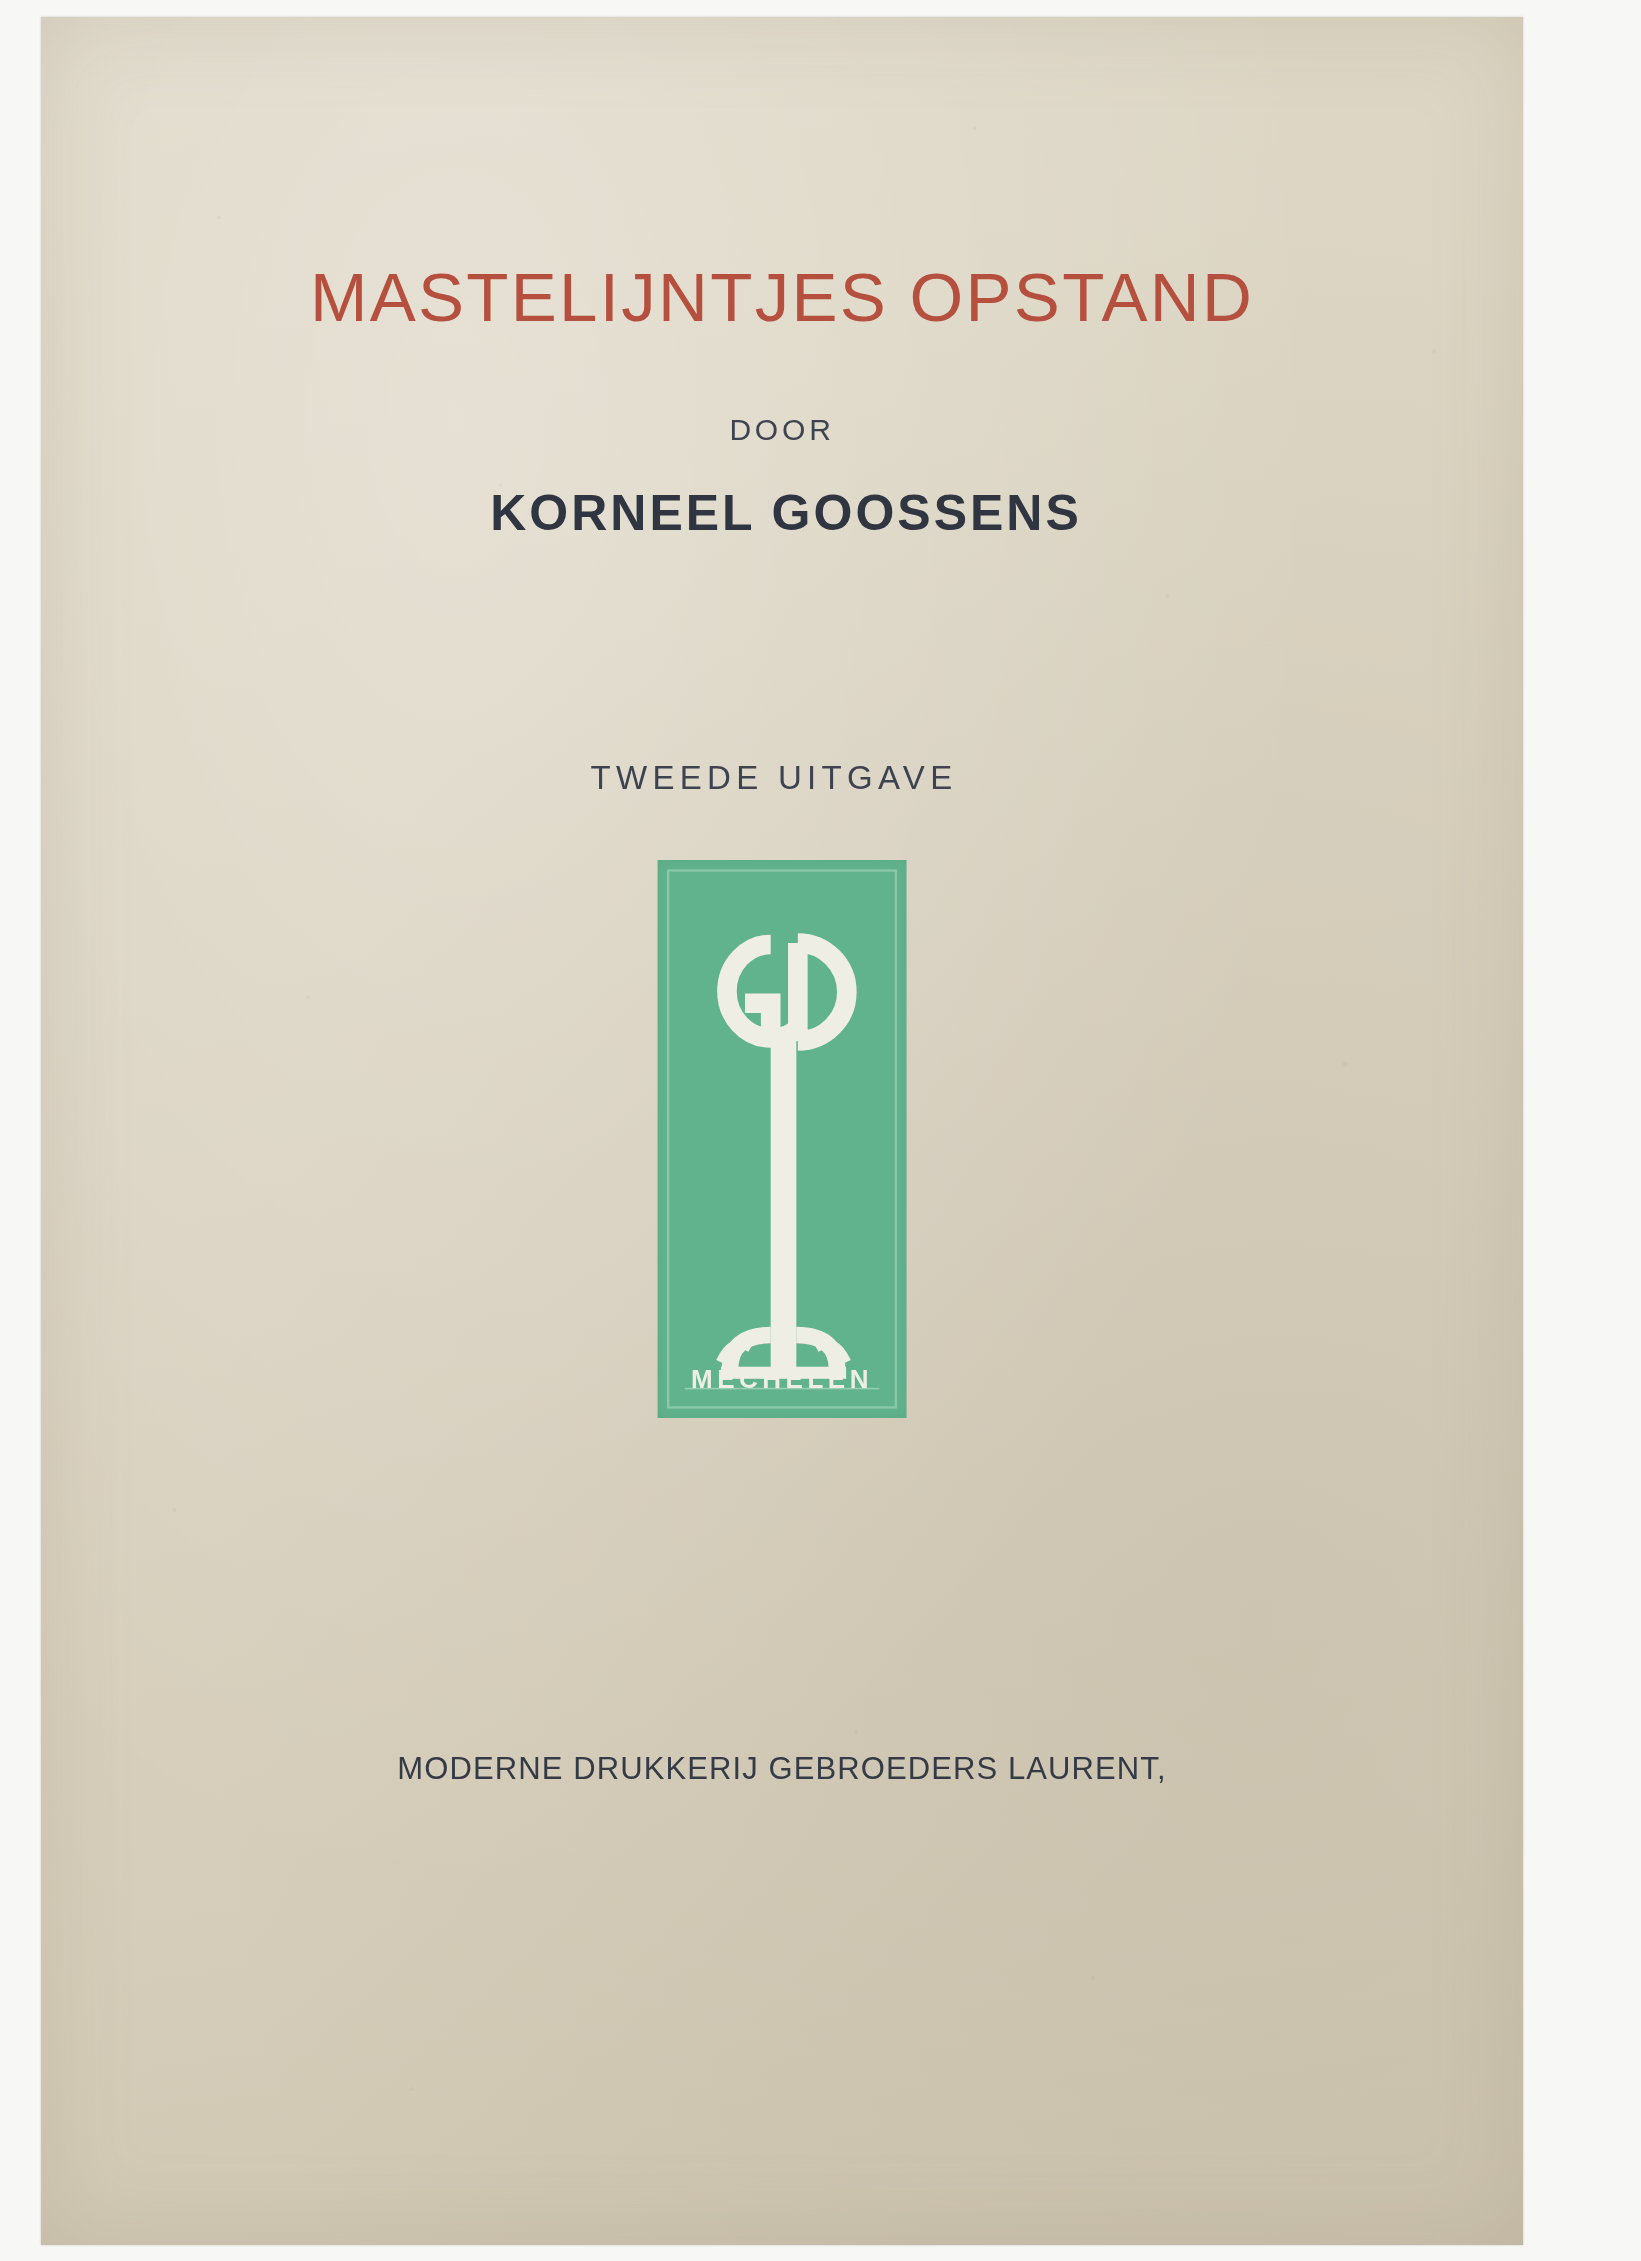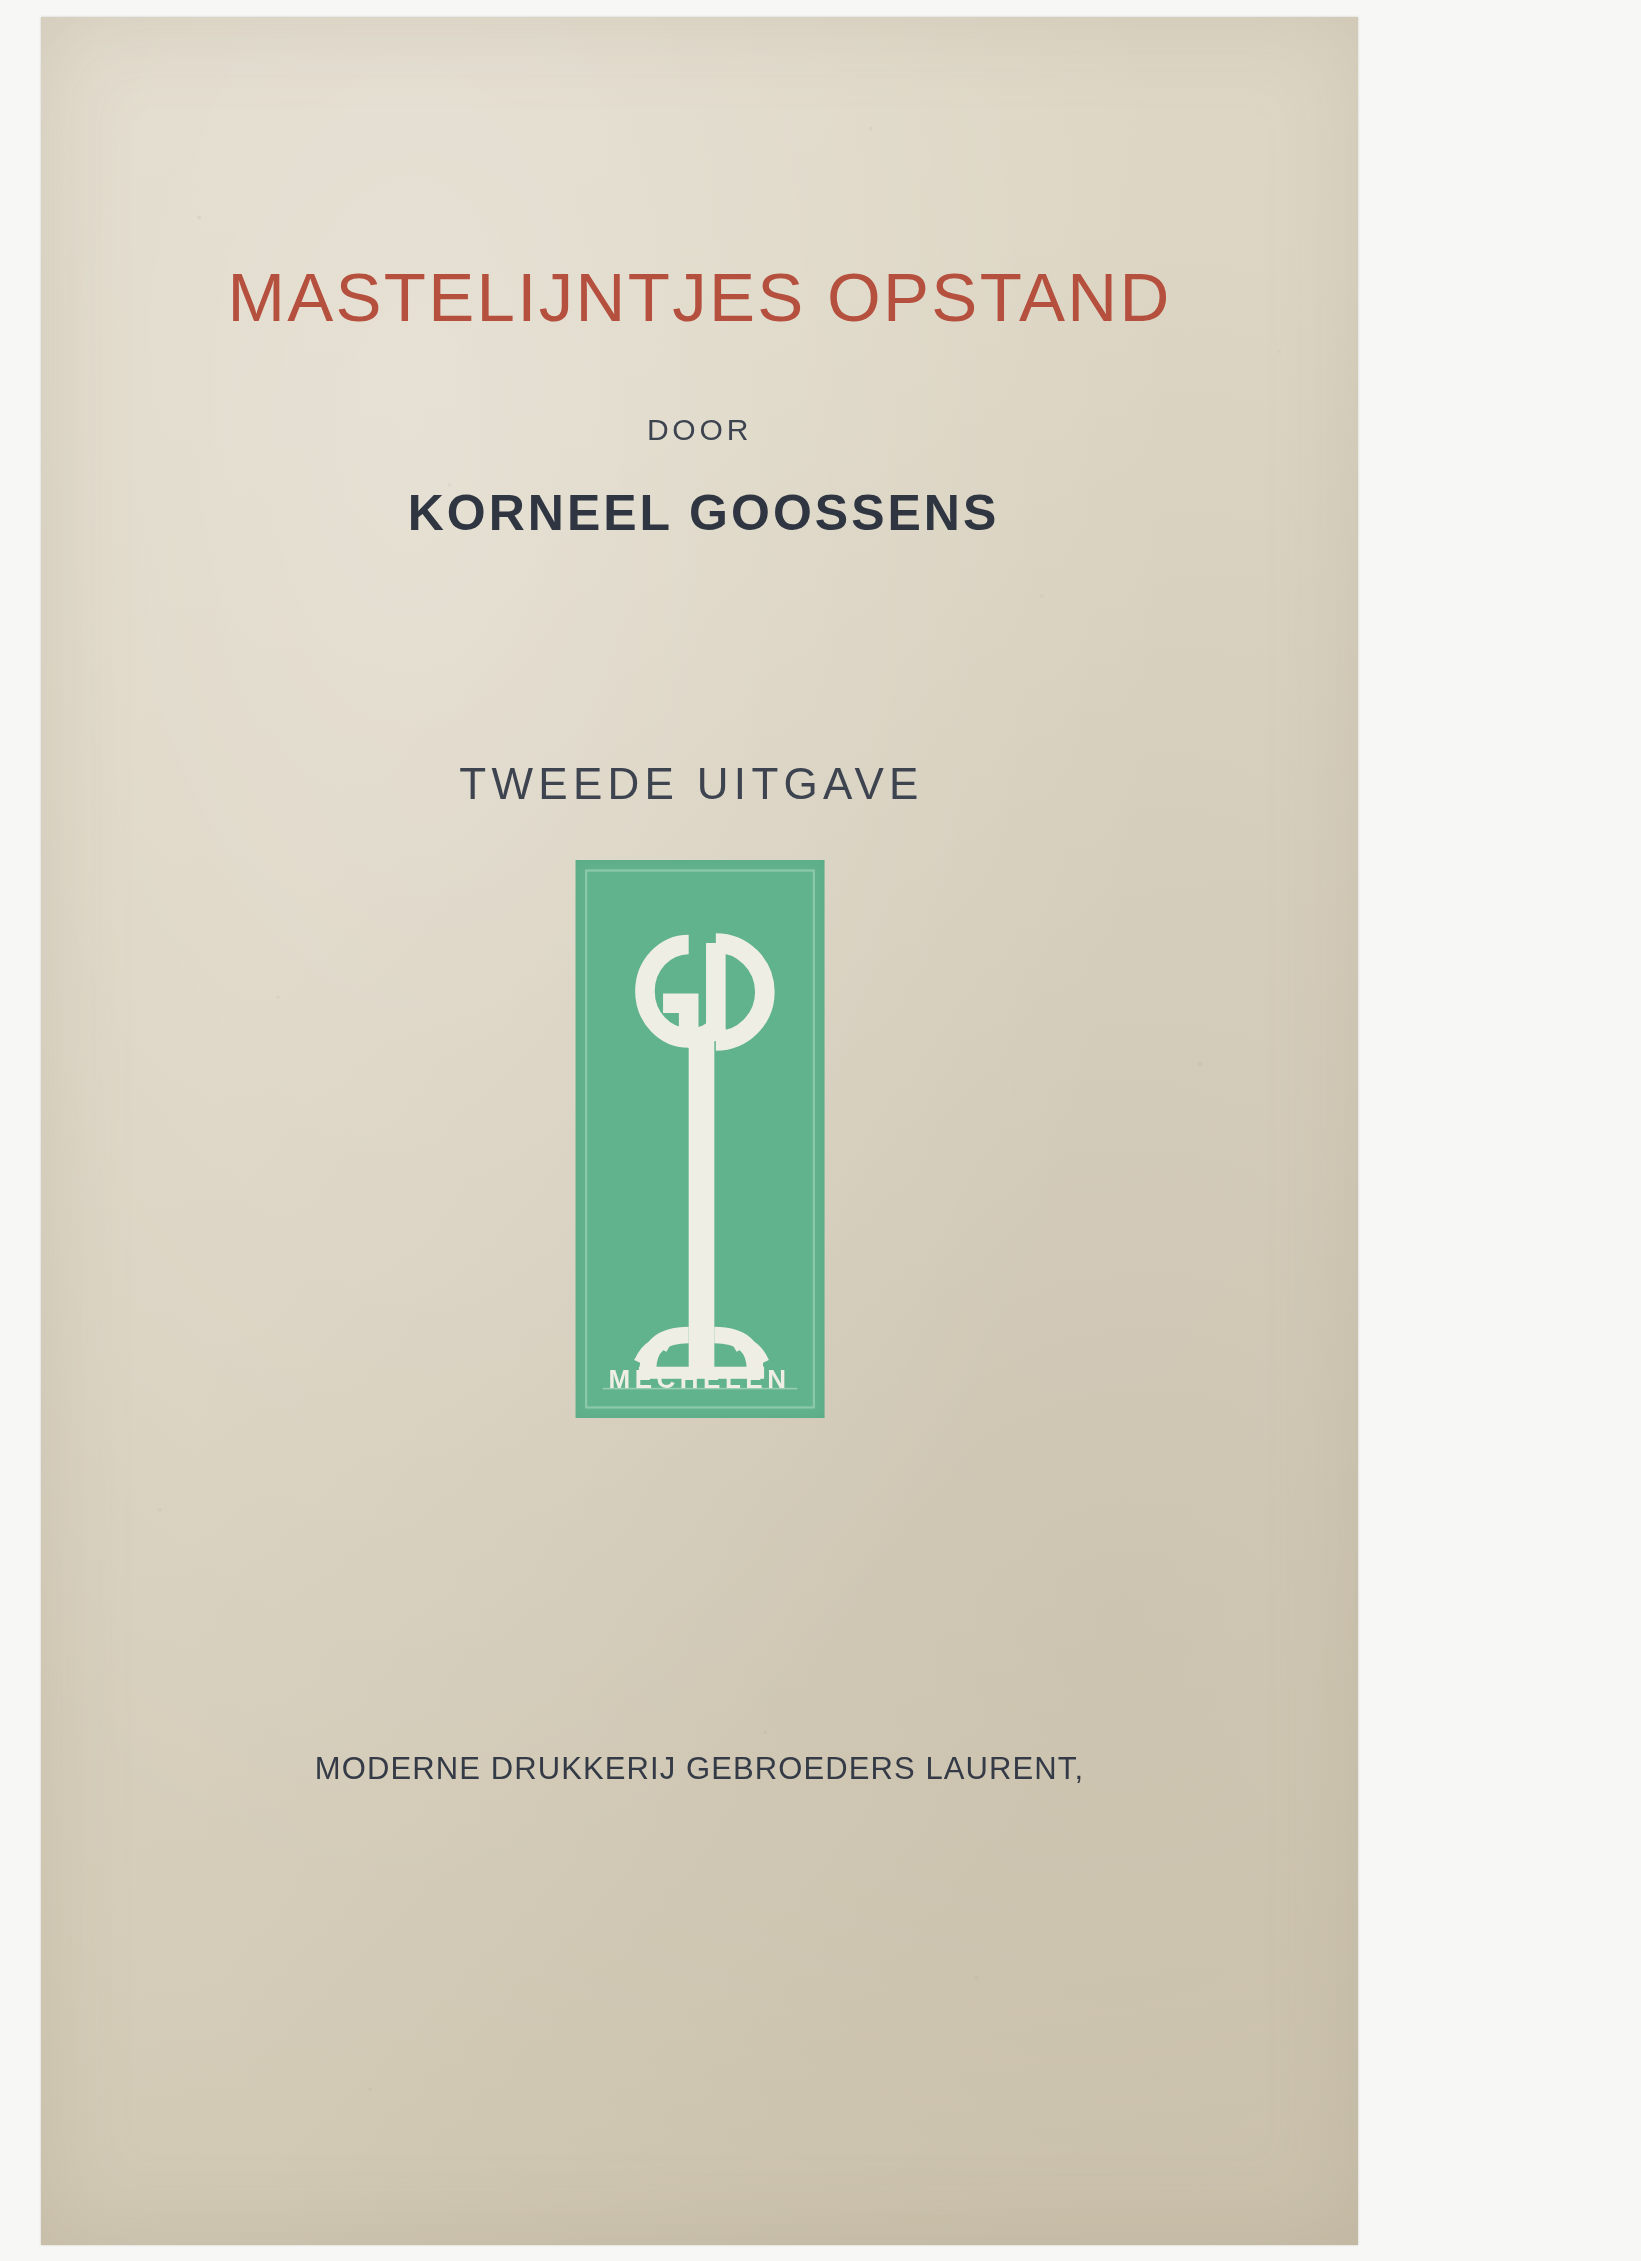--- a/index.html
+++ b/index.html
@@ -19,21 +19,21 @@
     width: 1642px;
     height: 2261px;
     background: #f7f7f5;
   }
 
   
   #cover {
     position: absolute;
     left: 41px;
     top: 16.6px;
-    width: 1317px;
+    width: 1482px;
     height: 2228px;
     background:
       radial-gradient(ellipse at 28% 18%, rgba(255,255,255,0.28) 0%, rgba(255,255,255,0) 58%),
       radial-gradient(ellipse at 82% 72%, rgba(120,105,85,0.10) 0%, rgba(120,105,85,0) 62%),
       linear-gradient(172deg, #ded7c6 0%, #dcd5c3 22%, #d9d1bf 55%, #d5cdb9 80%, #cfc6b1 100%);
     box-shadow:
       inset 0 0 90px rgba(150,138,115,0.22),
       0 0 2.3px rgba(0,0,0,0.18);
   }
 
@@ -90,21 +90,21 @@
     letter-spacing: 3px;
     color: #2f3642;
     font-weight: 700;
     padding-left: 8px;
   }
 
   #edition {
     position: absolute;
     left: 0; right: 16px;
     top: 742px;
-    font-size: 44px;
+    font-size: 33px;
     letter-spacing: 5.3px;
     color: #3d4450;
     font-weight: 400;
   }
 
   
   #logo-wrap {
     position: absolute;
     left: 50%;
     transform: translateX(-50%);

